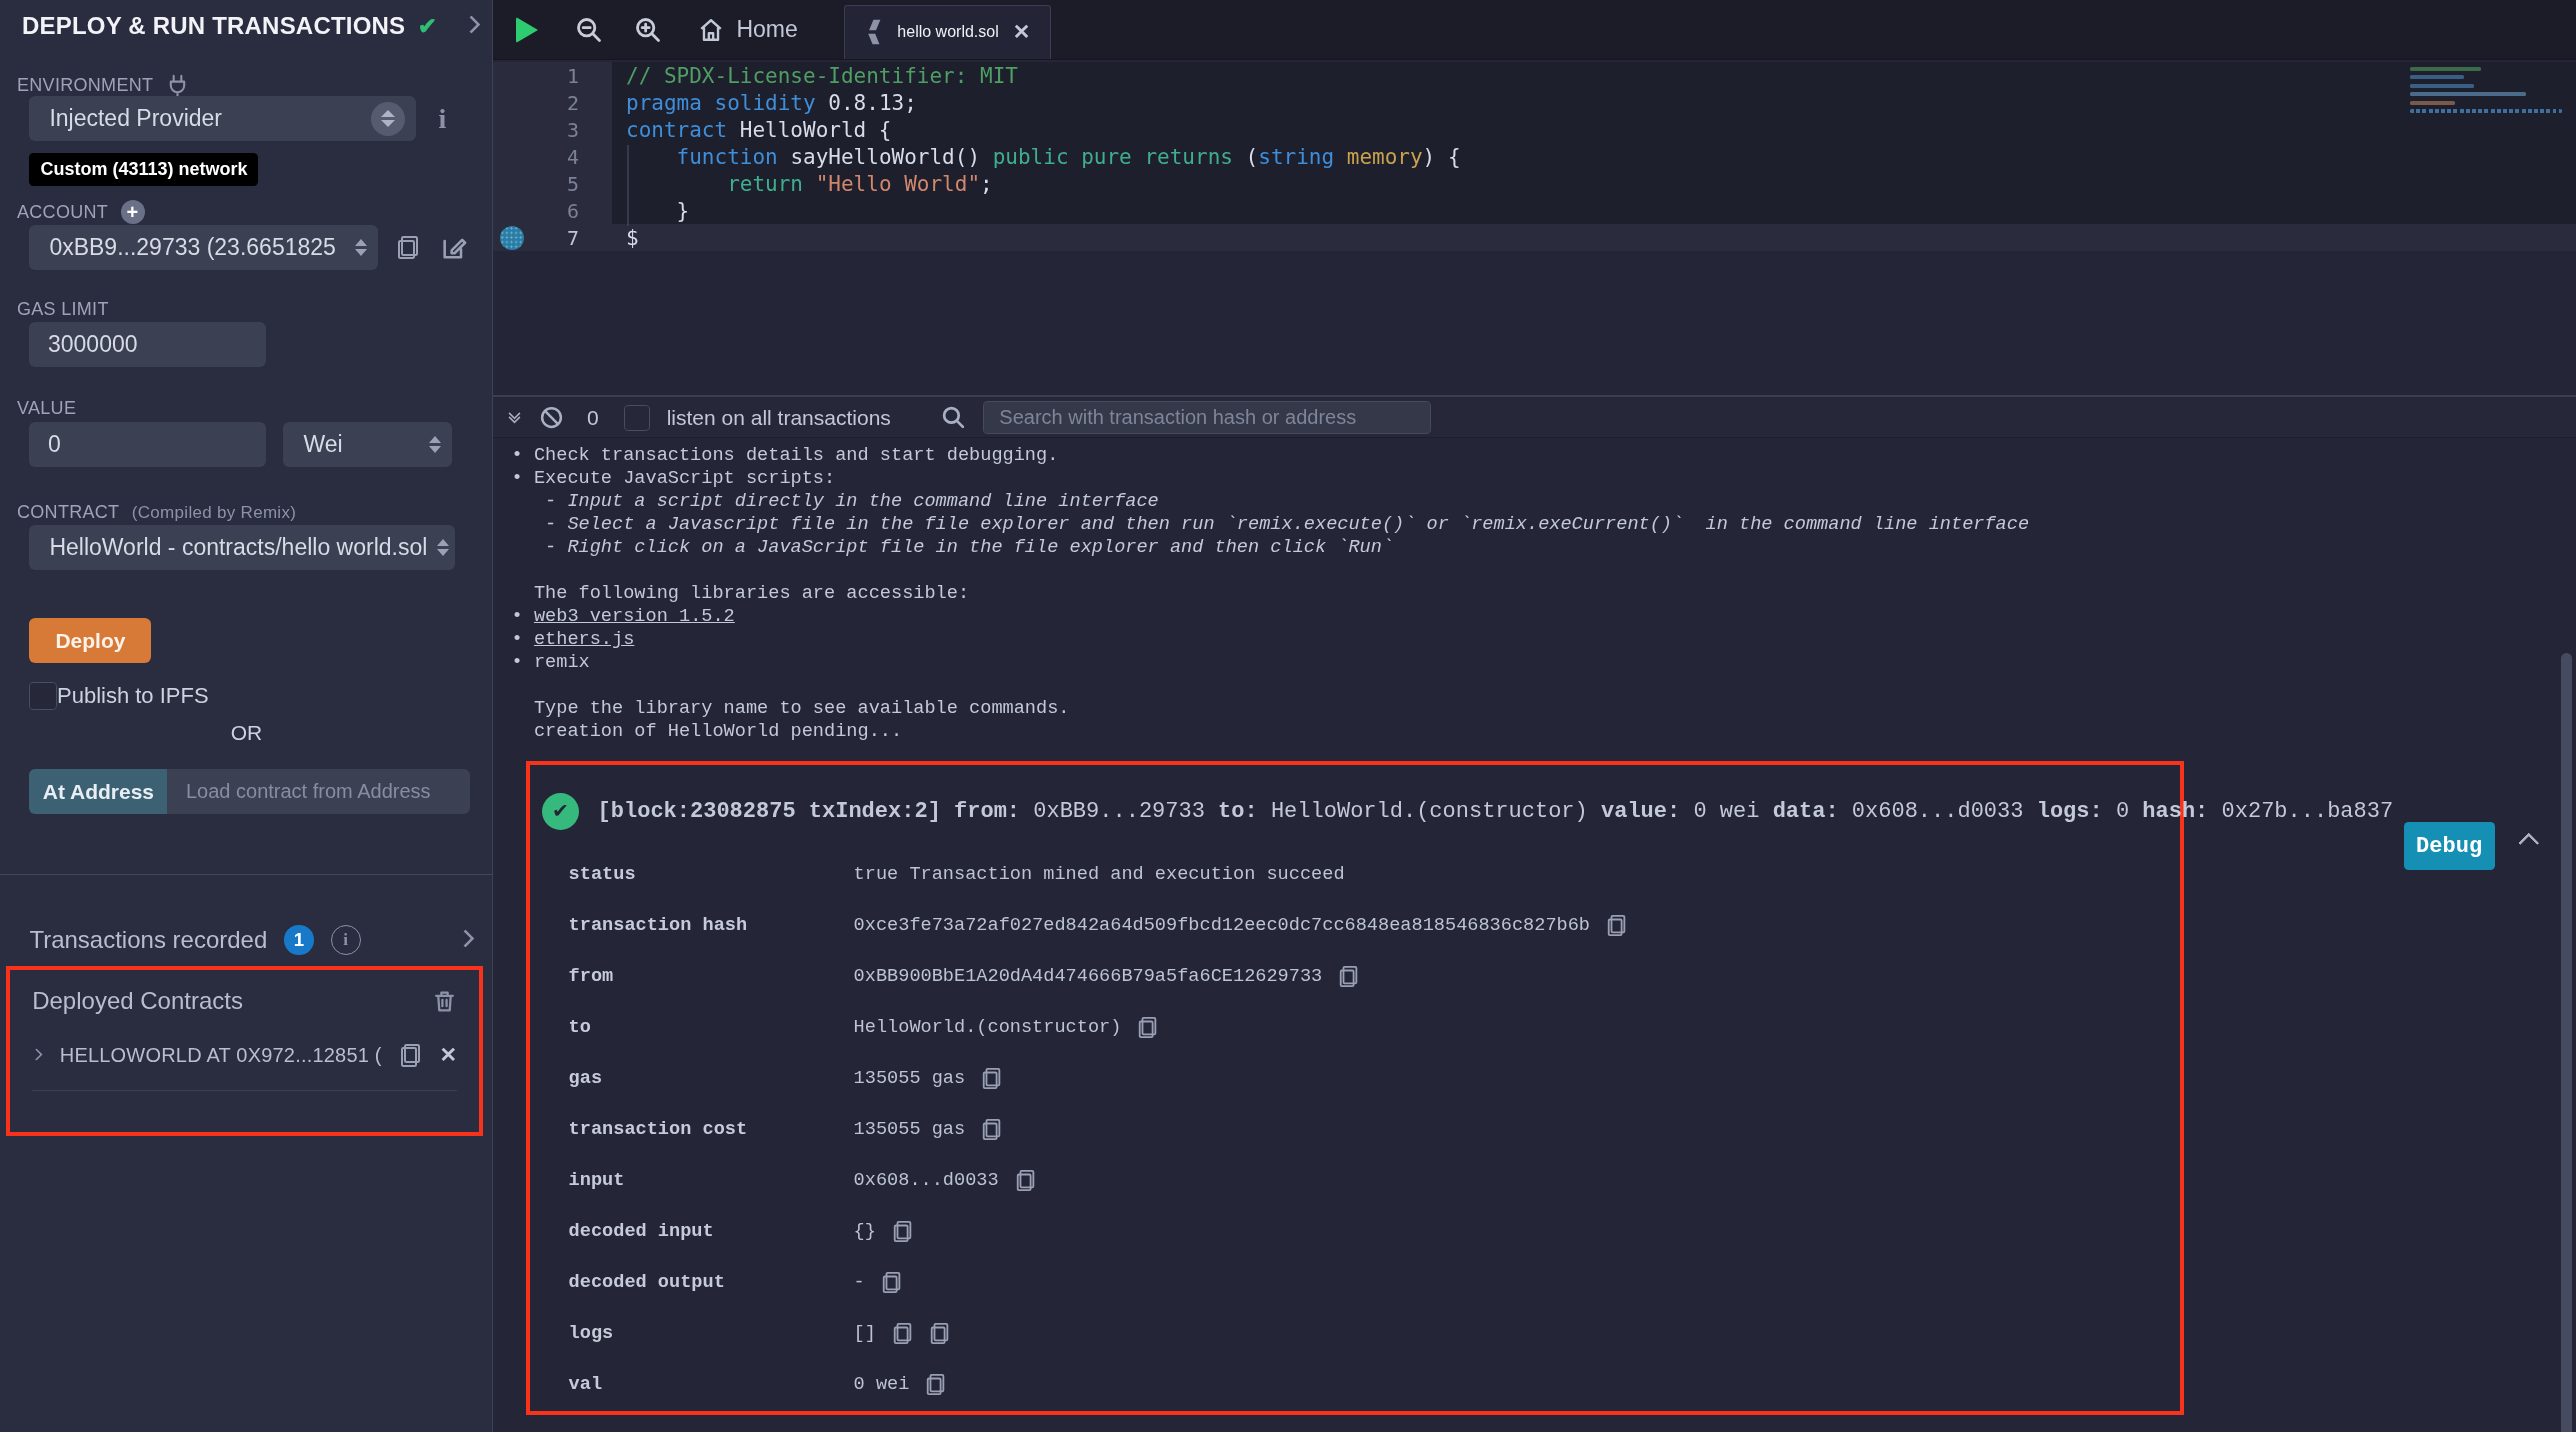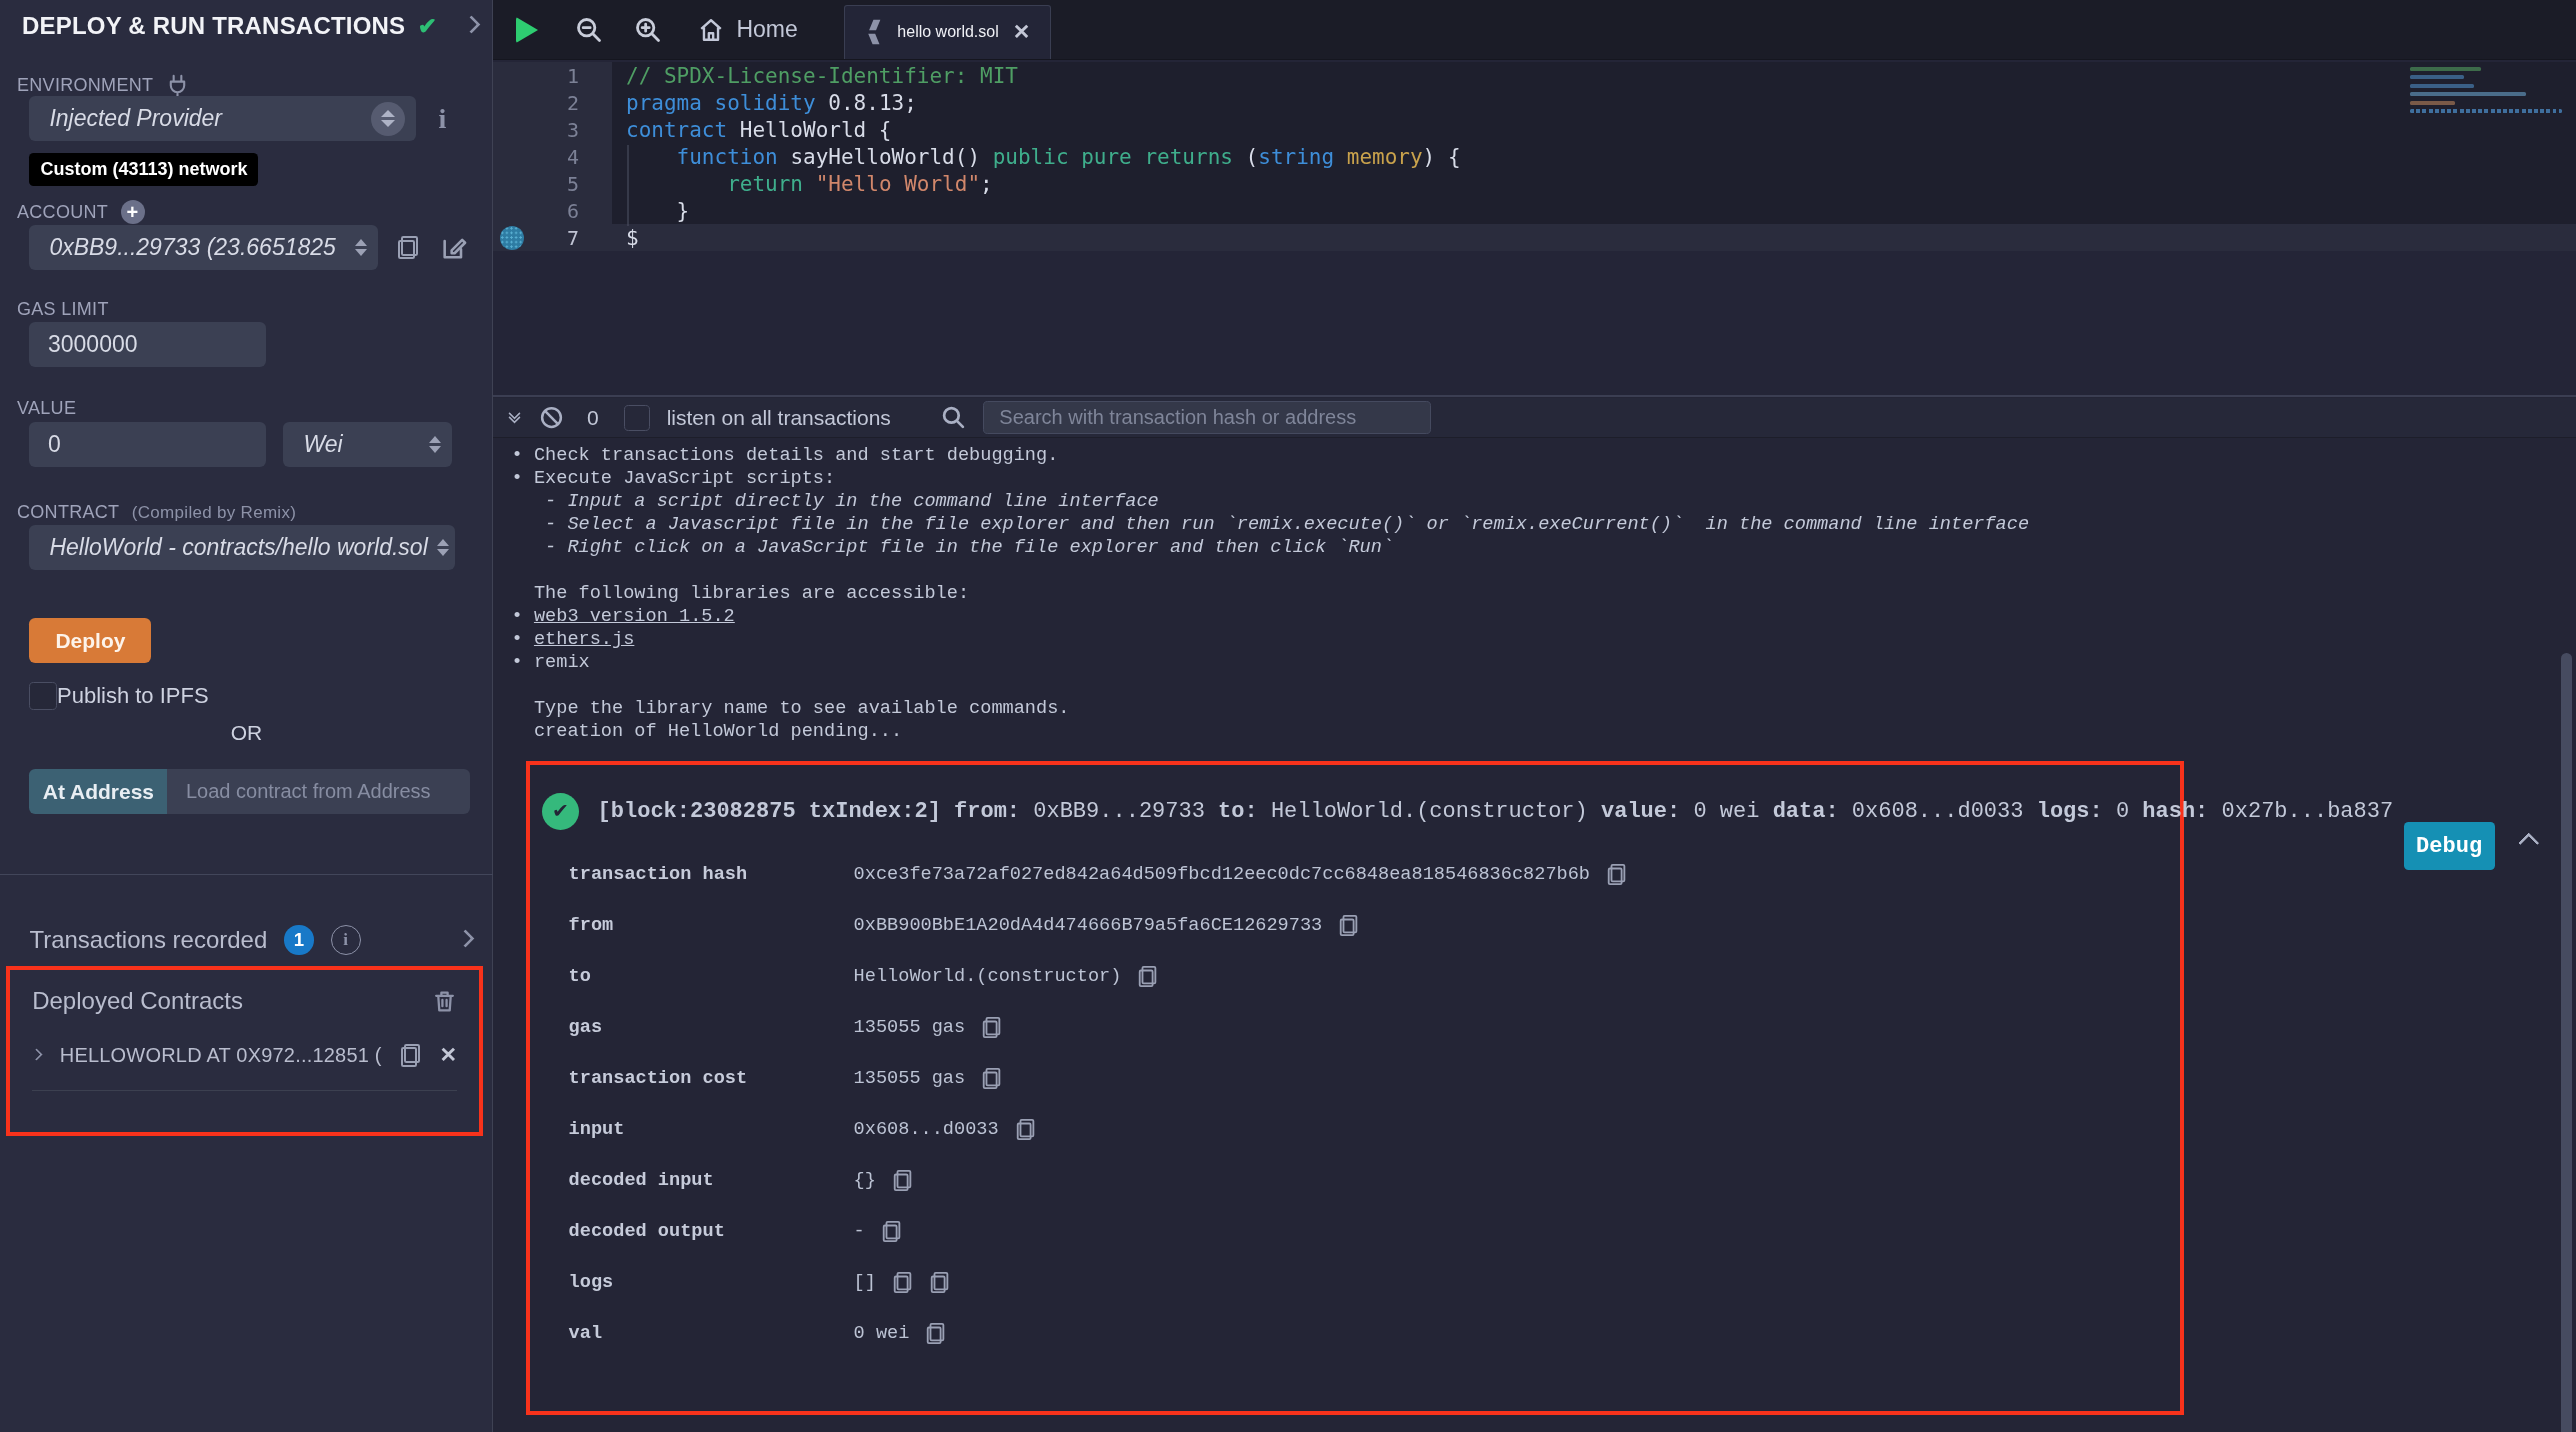--- a/index.html
+++ b/index.html
@@ -10,21 +10,21 @@
   .ptitle{position:absolute;left:22px;top:12.4px;right:14px;display:flex;align-items:center;gap:12.4px;}
   .ptitle .t{font-size:24px;font-weight:700;color:#f2f3f7;letter-spacing:0.2px;white-space:nowrap;}
   .ptitle .ck{color:#2dbe74;font-size:23px;font-weight:700;}
   .chev{display:inline-block;width:10px;height:10px;border-right:3.1px solid #8d92a8;border-bottom:3.1px solid #8d92a8;border-radius:0.8px;}
   .chev.r{transform:rotate(-45deg);}
   .chev.u{transform:rotate(-135deg);}
   .chev.d{transform:rotate(45deg);}
   .chev.sm{width:7px;height:7px;border-width:2.3px;}
   .plabel{position:absolute;left:17px;display:flex;align-items:center;gap:12.4px;font-size:18px;color:#9fa3ba;letter-spacing:0.3px;}
   .row{position:absolute;display:flex;align-items:center;}
-  .sel{background:#3b4053;border-radius:6.2px;height:45px;display:flex;align-items:center;padding:0 11px 0 20px;font-size:23px;color:#d8dbe6;box-sizing:border-box;font-style:italic;}
+  .sel{background:#3b4053;border-radius:6.2px;height:45px;display:flex;align-items:center;padding:0 11px 0 20px;font-size:23px;color:#d8dbe6;box-sizing:border-box;}
   .sel .grow{flex:1;white-space:nowrap;overflow:hidden;}
   .spin-circle{width:34px;height:34px;border-radius:50%;background:#565b70;display:flex;flex-direction:column;align-items:center;justify-content:center;gap:3.1px;margin-left:11px;flex:none;}
   .tri-u{width:0;height:0;border-left:7px solid transparent;border-right:7px solid transparent;border-bottom:7.7px solid #aeb3c6;}
   .tri-d{width:0;height:0;border-left:7px solid transparent;border-right:7px solid transparent;border-top:7.7px solid #aeb3c6;}
   .spin-plain{display:flex;flex-direction:column;gap:3.9px;margin-left:9.3px;}
   .spin-plain .tri-u{border-left-width:6.2px;border-right-width:6.2px;border-bottom-width:7px;border-bottom-color:#9ca1b5;}
   .spin-plain .tri-d{border-left-width:6.2px;border-right-width:6.2px;border-top-width:7px;border-top-color:#9ca1b5;}
   .info-i{font-family:"Liberation Serif",serif;font-weight:700;font-size:28px;color:#8d92a8;margin-left:22px;}
   .badge{position:absolute;left:29.4px;background:#000000;color:#fff;font-size:18px;font-weight:700;padding:6.2px 11px;border-radius:4.6px;}
   .plus-circle{width:24px;height:24px;border-radius:50%;background:#6b7089;color:#fff;font-size:20px;font-weight:700;display:flex;align-items:center;justify-content:center;line-height:1;}
@@ -332,20 +332,24 @@
           <div class="tline"><span class="seg-t">  Type the library name to see available commands.</span></div>
           <div class="tline"><span class="seg-t">  creation of HelloWorld pending...</span></div>
         </div>
       <div class="receipt">
         <div class="rsum">
           <span class="gcheck">✔</span>
           <span class="rsumtext"><span class="seg-b">[block:23082875 txIndex:2]</span><span class="seg-t">  </span><span class="seg-b">from:</span><span class="seg-t"> 0xBB9...29733 </span><span class="seg-b">to:</span><span class="seg-t"> HelloWorld.(constructor) </span><span class="seg-b">value:</span><span class="seg-t"> 0 wei </span><span class="seg-b">data:</span><span class="seg-t"> 0x608...d0033 </span><span class="seg-b">logs:</span><span class="seg-t"> 0 </span><span class="seg-b">hash:</span><span class="seg-t"> 0x27b...ba837</span></span>
         </div>
         <div class="rtable">
             <div class="rrow">
+              <span class="rlbl">status</span>
+              <span class="rval">true Transaction mined and execution succeed</span>
+            </div>
+            <div class="rrow">
               <span class="rlbl">transaction hash</span>
               <span class="rval">0xce3fe73a72af027ed842a64d509fbcd12eec0dc7cc6848ea818546836c827b6b</span>
               <span class="cpy"></span>
             </div>
             <div class="rrow">
               <span class="rlbl">from</span>
               <span class="rval">0xBB900BbE1A20dA4d474666B79a5fa6CE12629733</span>
               <span class="cpy"></span>
             </div>
             <div class="rrow">

